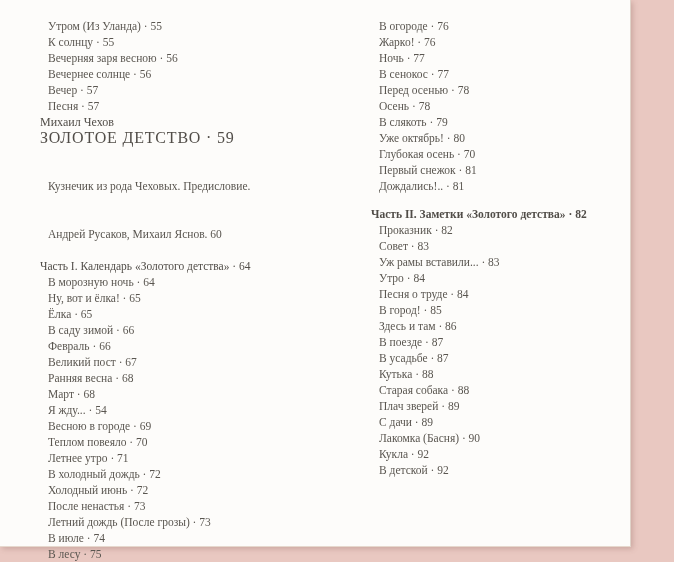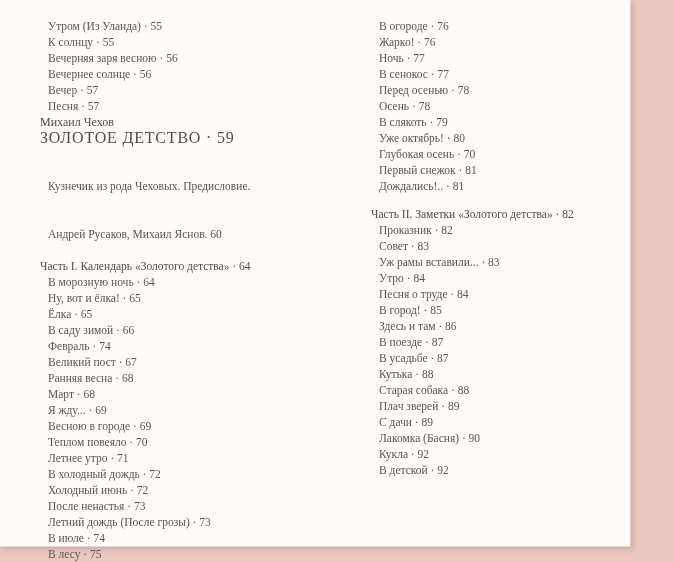--- a/index.html
+++ b/index.html
@@ -60,20 +60,21 @@
     margin-top: 32px;
   }
   .part-heading {
     margin-top: 16px;
     margin-bottom: 0;
     color: #514d48;
     white-space: nowrap;
   }
   .col-right .part-heading {
     margin-top: 12px;
+    font-weight: bold;
   }
 </style>
 </head>
 <body>
 
 <div class="backdrop">
   <div class="page">
 
     <div class="col col-left">
       <ul class="toc-list">
@@ -93,25 +94,25 @@
 
       <div class="preface-line">Андрей Русаков, Михаил Яснов. 60</div>
 
       <div class="part-heading">Часть I. Календарь «Золотого детства» · 64</div>
 
       <ul class="toc-list">
           <li>В морозную ночь · 64</li>
           <li>Ну, вот и ёлка! · 65</li>
           <li>Ёлка · 65</li>
           <li>В саду зимой · 66</li>
-          <li>Февраль · 74</li>
+          <li>Февраль · 66</li>
           <li>Великий пост · 67</li>
           <li>Ранняя весна · 68</li>
           <li>Март · 68</li>
-          <li>Я жду... · 69</li>
+          <li>Я жду... · 54</li>
           <li>Весною в городе · 69</li>
           <li>Теплом повеяло · 70</li>
           <li>Летнее утро · 71</li>
           <li>В холодный дождь · 72</li>
           <li>Холодный июнь · 72</li>
           <li>После ненастья · 73</li>
           <li>Летний дождь (После грозы) · 73</li>
           <li>В июле · 74</li>
           <li>В лесу · 75</li>
           <li>В жаркий полдень · 75</li>

